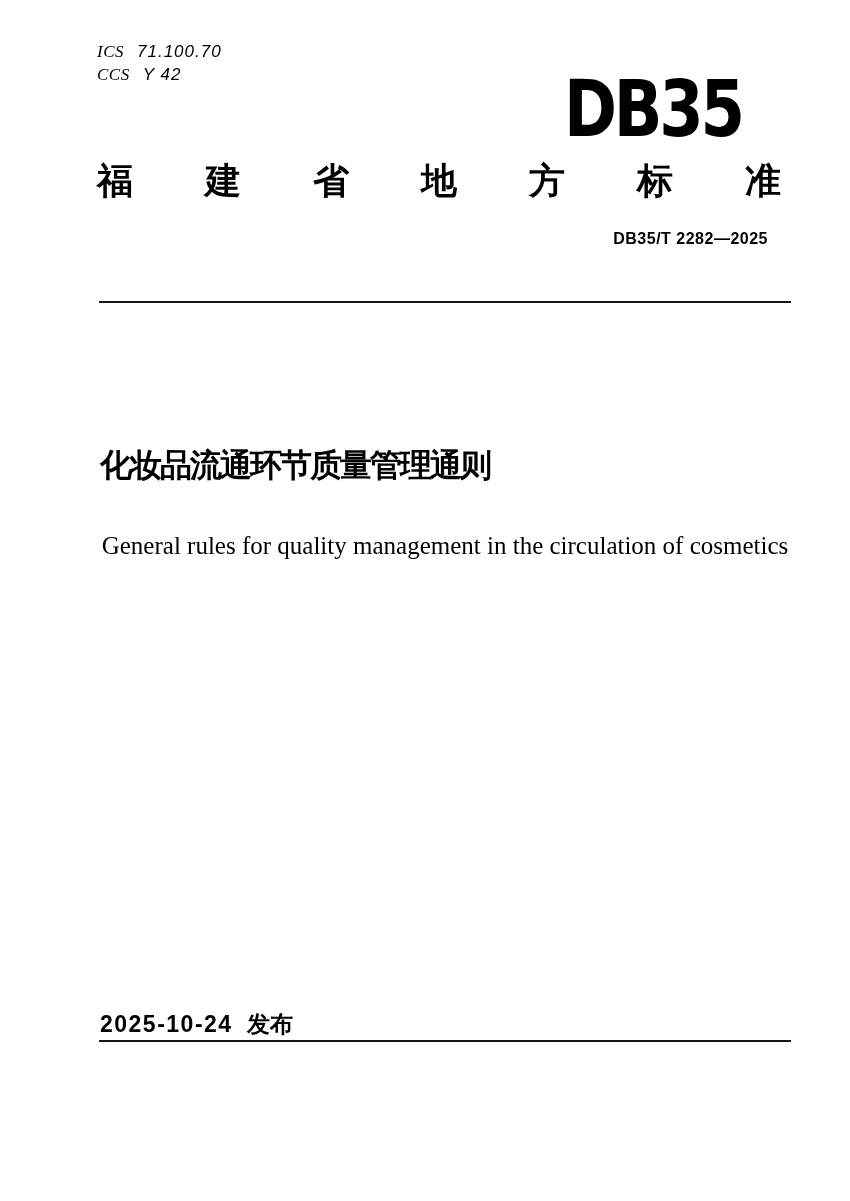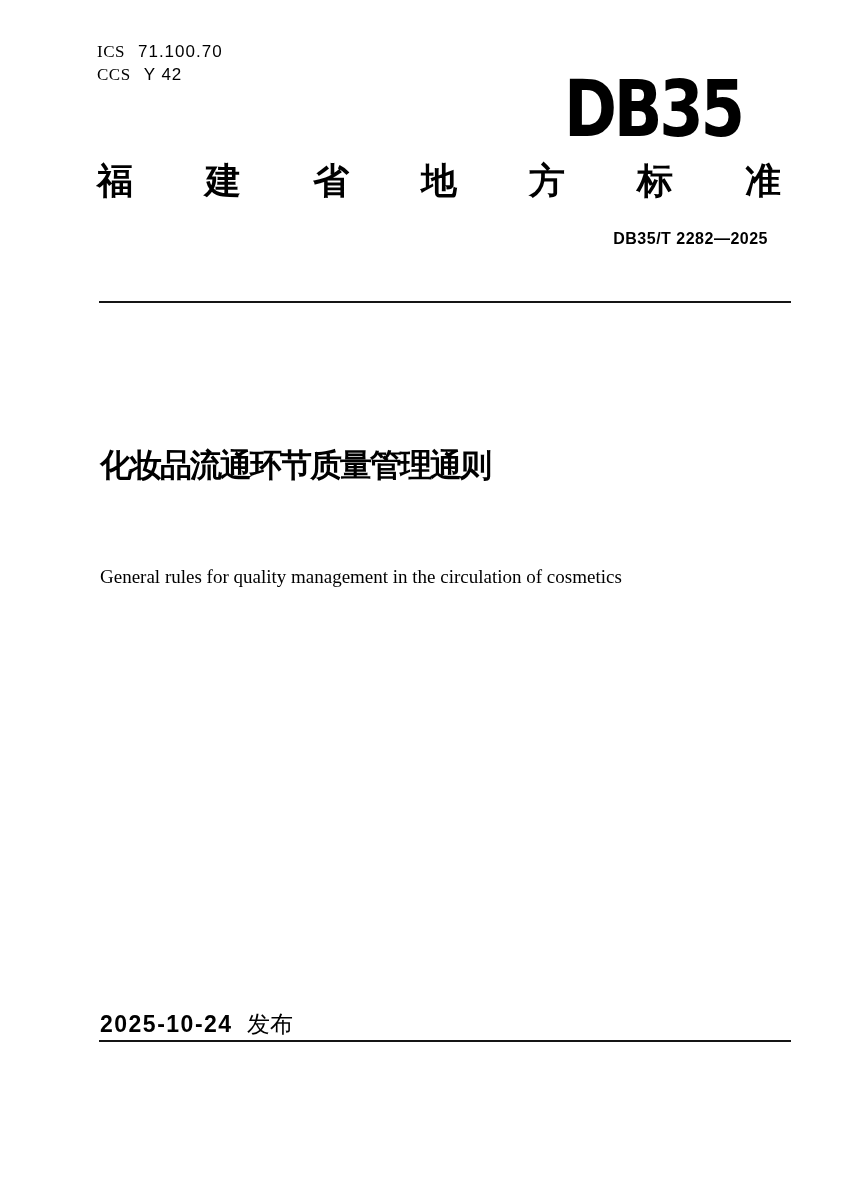--- a/index.html
+++ b/index.html
@@ -22,20 +22,21 @@
     position: absolute;
     left: 97px;
     top: 40px;
   }
   .ics-row {
     display: flex;
     align-items: baseline;
     gap: 13px;
     font-size: 17px;
     line-height: 23px;
+    font-style: italic;
   }
   .ics-label {
     font-family: "Liberation Serif", serif;
     letter-spacing: 0.5px;
   }
   .ics-value {
     font-family: "Liberation Sans", sans-serif;
     letter-spacing: 1px;
   }
 
@@ -96,24 +97,24 @@
     font-size: 32px;
     font-weight: 700;
     letter-spacing: -2px;
     line-height: 50px;
     white-space: nowrap;
   }
   .title-en {
     position: absolute;
     left: 100px;
     width: 690px;
-    top: 564px;
-    text-align: left;
+    top: 533px;
+    text-align: center;
     font-family: "Liberation Serif", serif;
-    font-size: 19px;
+    font-size: 25px;
     line-height: 26px;
     white-space: nowrap;
   }
 
   
   .dates {
     position: absolute;
     left: 100px;
     width: 690px;
     top: 1010px;
@@ -121,21 +122,21 @@
     justify-content: space-between;
     font-size: 23px;
     font-weight: 600;
     line-height: 28px;
   }
   .date-num {
     letter-spacing: 1.5px;
   }
   .date-label {
     margin-left: 8px;
-    font-weight: 400;
+    font-weight: 700;
   }
 
   .publisher-line {
     position: absolute;
     left: 100px;
     width: 690px;
     top: 1094px;
     text-align: center;
     font-size: 23px;
     font-weight: 700;

